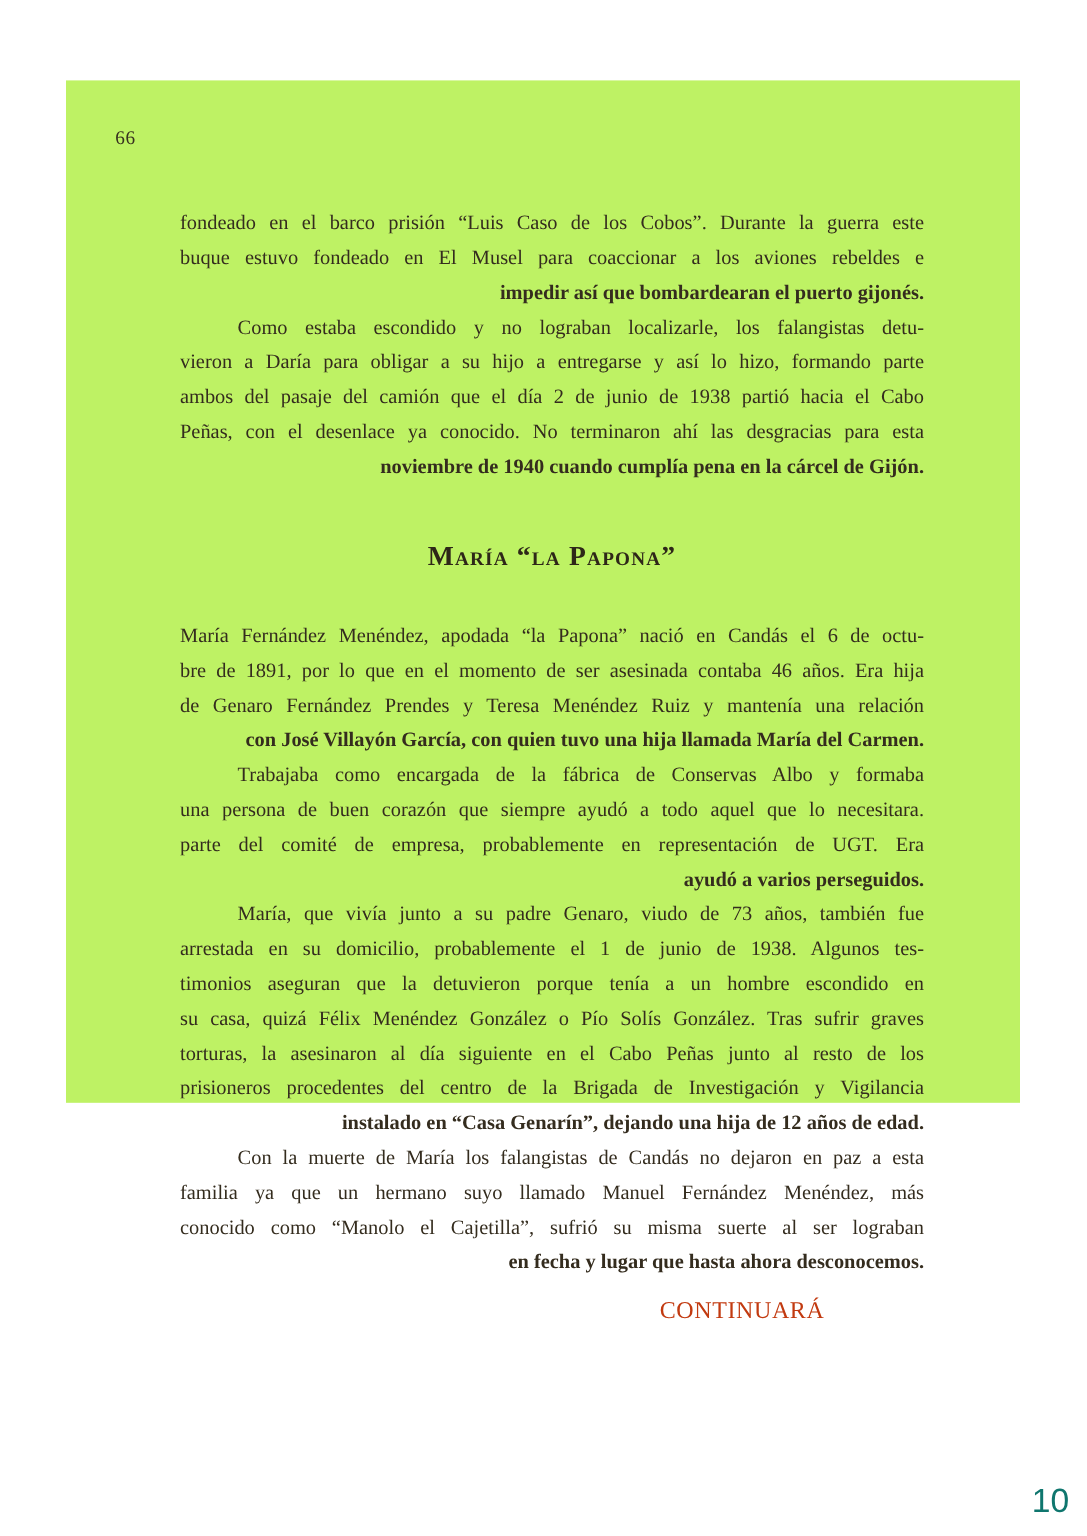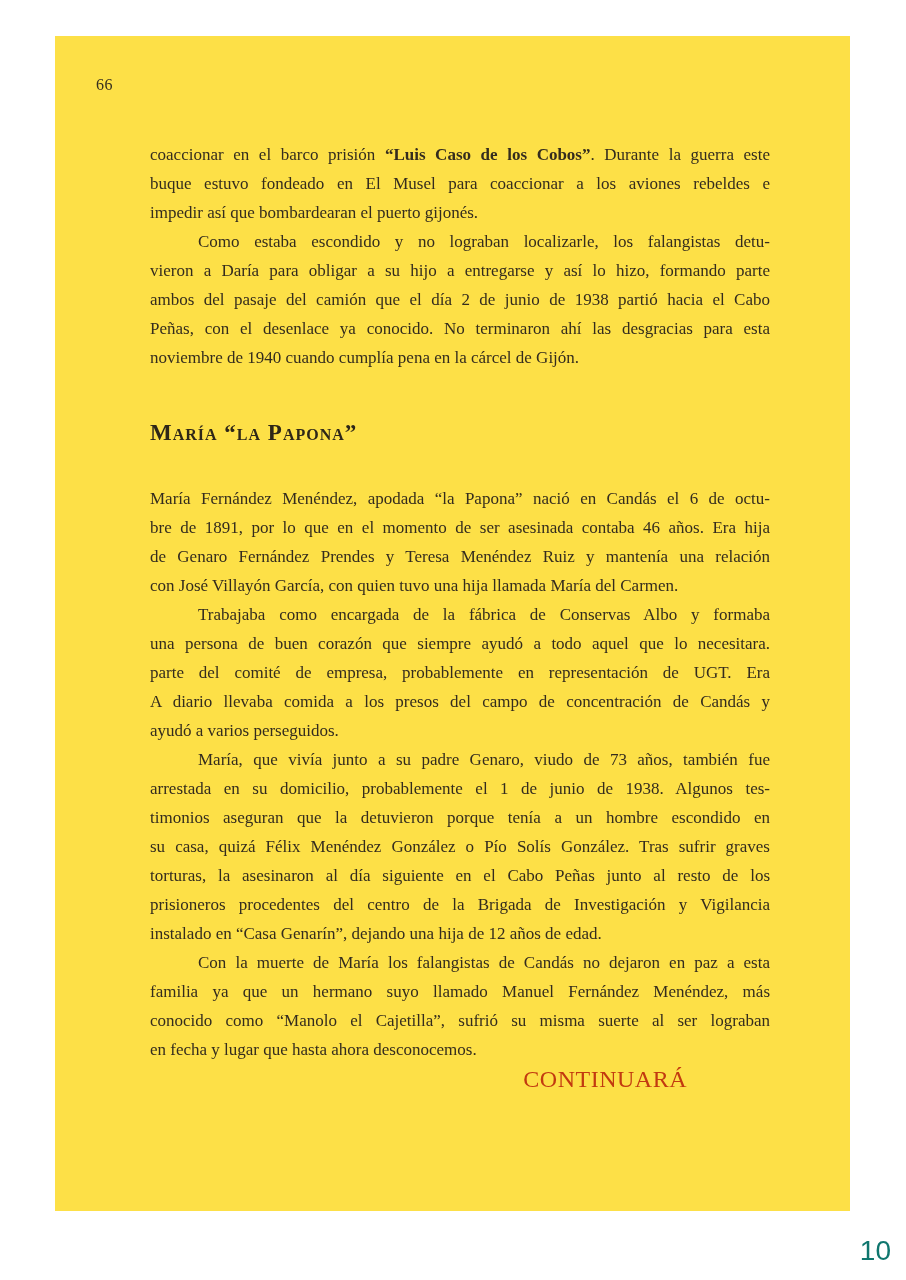--- a/index.html
+++ b/index.html
@@ -2,73 +2,74 @@
 <html><head>
 <meta charset="utf-8">
 <style>
   html,body{margin:0;padding:0;}
   body{
     width:906px;height:1280px;position:relative;
     background:#ffffff;overflow:hidden;
     font-family:"Liberation Serif", serif;
   }
   .sheet{
-    position:absolute;left:55px;top:36px;width:795px;height:1175px;
-    background:#fde047;
+    position:absolute;left:55px;top:67px;width:795px;height:852px;
+    background:#bef264;
   }
   .folio{
     position:absolute;left:41px;top:40px;
     font-size:16px;color:#37301f;letter-spacing:0.5px;
   }
   .text-block{
     position:absolute;left:95px;top:104px;width:620px;
     font-size:17px;line-height:29px;color:#342c1e;
   }
   .para{margin:0;}
   .ln{
     text-align:justify;
     text-align-last:justify;
   }
   .ln.last{
-    text-align:left;
+    text-align:right;
     text-align-last:auto;
+    font-weight:bold;
   }
   .ln.indent{text-indent:48px;}
-  .bold{font-weight:bold;}
+  .bold{font-weight:normal;}
   .heading{
     margin:46px 0 36px 0;
-    text-align:left;
+    text-align:center;
     font-variant:small-caps;
     font-weight:bold;
     font-size:23px;line-height:30px;
     letter-spacing:1px;
     color:#2e2718;
   }
   .continuation{
-    margin-top:1px;
+    margin-top:12px;
     padding-right:83px;
     text-align:right;
-    font-size:24px;line-height:29px;
+    font-size:20px;line-height:29px;
     letter-spacing:0.5px;
     color:#c23a10;
   }
   .outer-num{
     position:absolute;right:15px;bottom:13px;
     font-family:"Liberation Sans", sans-serif;
     font-size:28px;color:#0f766e;
   }
 </style>
 </head>
 <body>
 
 <div class="sheet">
   <div class="folio">66</div>
   <div class="text-block" id="text-block">
       <div class="para">
-        <div class="ln"><span>coaccionar en el barco prisión </span><span class="bold">“Luis Caso de los Cobos”</span><span>. Durante la guerra este</span></div>
+        <div class="ln"><span>fondeado en el barco prisión </span><span class="bold">“Luis Caso de los Cobos”</span><span>. Durante la guerra este</span></div>
         <div class="ln">buque estuvo fondeado en El Musel para coaccionar a los aviones rebeldes e</div>
         <div class="ln last">impedir así que bombardearan el puerto gijonés.</div>
       </div>
       <div class="para">
         <div class="ln indent">Como estaba escondido y no lograban localizarle, los falangistas detu-</div>
         <div class="ln">vieron a Daría para obligar a su hijo a entregarse y así lo hizo, formando parte</div>
         <div class="ln">ambos del pasaje del camión que el día 2 de junio de 1938 partió hacia el Cabo</div>
         <div class="ln">Peñas, con el desenlace ya conocido. No terminaron ahí las desgracias para esta</div>
         <div class="ln last">noviembre de 1940 cuando cumplía pena en la cárcel de Gijón.</div>
       </div>
@@ -76,21 +77,20 @@
       <div class="para">
         <div class="ln">María Fernández Menéndez, apodada “la Papona” nació en Candás el 6 de octu-</div>
         <div class="ln">bre de 1891, por lo que en el momento de ser asesinada contaba 46 años. Era hija</div>
         <div class="ln">de Genaro Fernández Prendes y Teresa Menéndez Ruiz y mantenía una relación</div>
         <div class="ln last">con José Villayón García, con quien tuvo una hija llamada María del Carmen.</div>
       </div>
       <div class="para">
         <div class="ln indent">Trabajaba como encargada de la fábrica de Conservas Albo y formaba</div>
         <div class="ln">una persona de buen corazón que siempre ayudó a todo aquel que lo necesitara.</div>
         <div class="ln">parte del comité de empresa, probablemente en representación de UGT. Era</div>
-        <div class="ln">A diario llevaba comida a los presos del campo de concentración de Candás y</div>
         <div class="ln last">ayudó a varios perseguidos.</div>
       </div>
       <div class="para">
         <div class="ln indent">María, que vivía junto a su padre Genaro, viudo de 73 años, también fue</div>
         <div class="ln">arrestada en su domicilio, probablemente el 1 de junio de 1938. Algunos tes-</div>
         <div class="ln">timonios aseguran que la detuvieron porque tenía a un hombre escondido en</div>
         <div class="ln">su casa, quizá Félix Menéndez González o Pío Solís González. Tras sufrir graves</div>
         <div class="ln">torturas, la asesinaron al día siguiente en el Cabo Peñas junto al resto de los</div>
         <div class="ln">prisioneros procedentes del centro de la Brigada de Investigación y Vigilancia</div>
         <div class="ln last">instalado en “Casa Genarín”, dejando una hija de 12 años de edad.</div>

